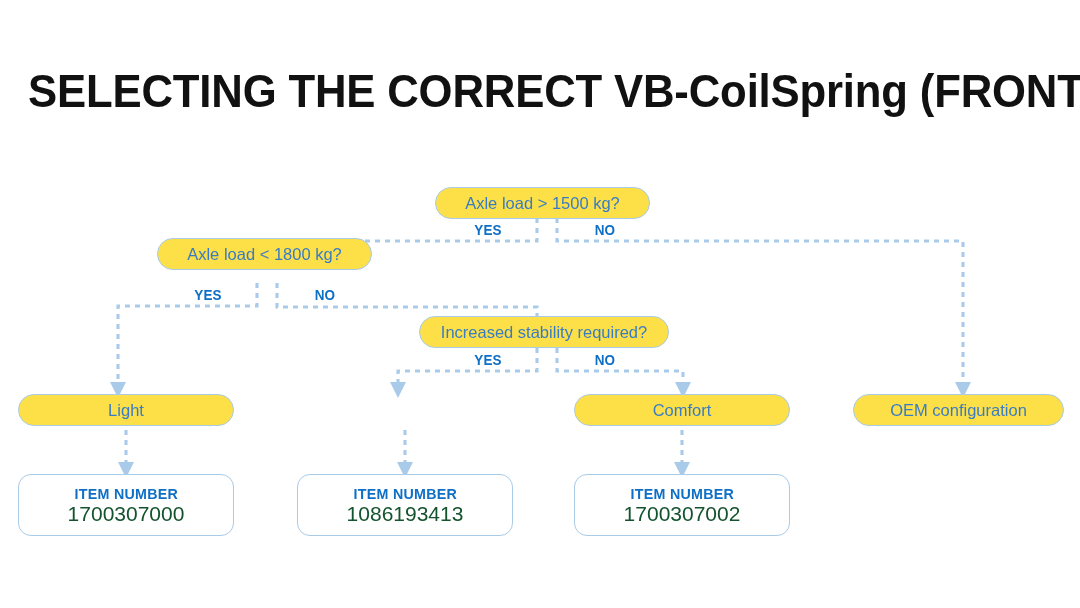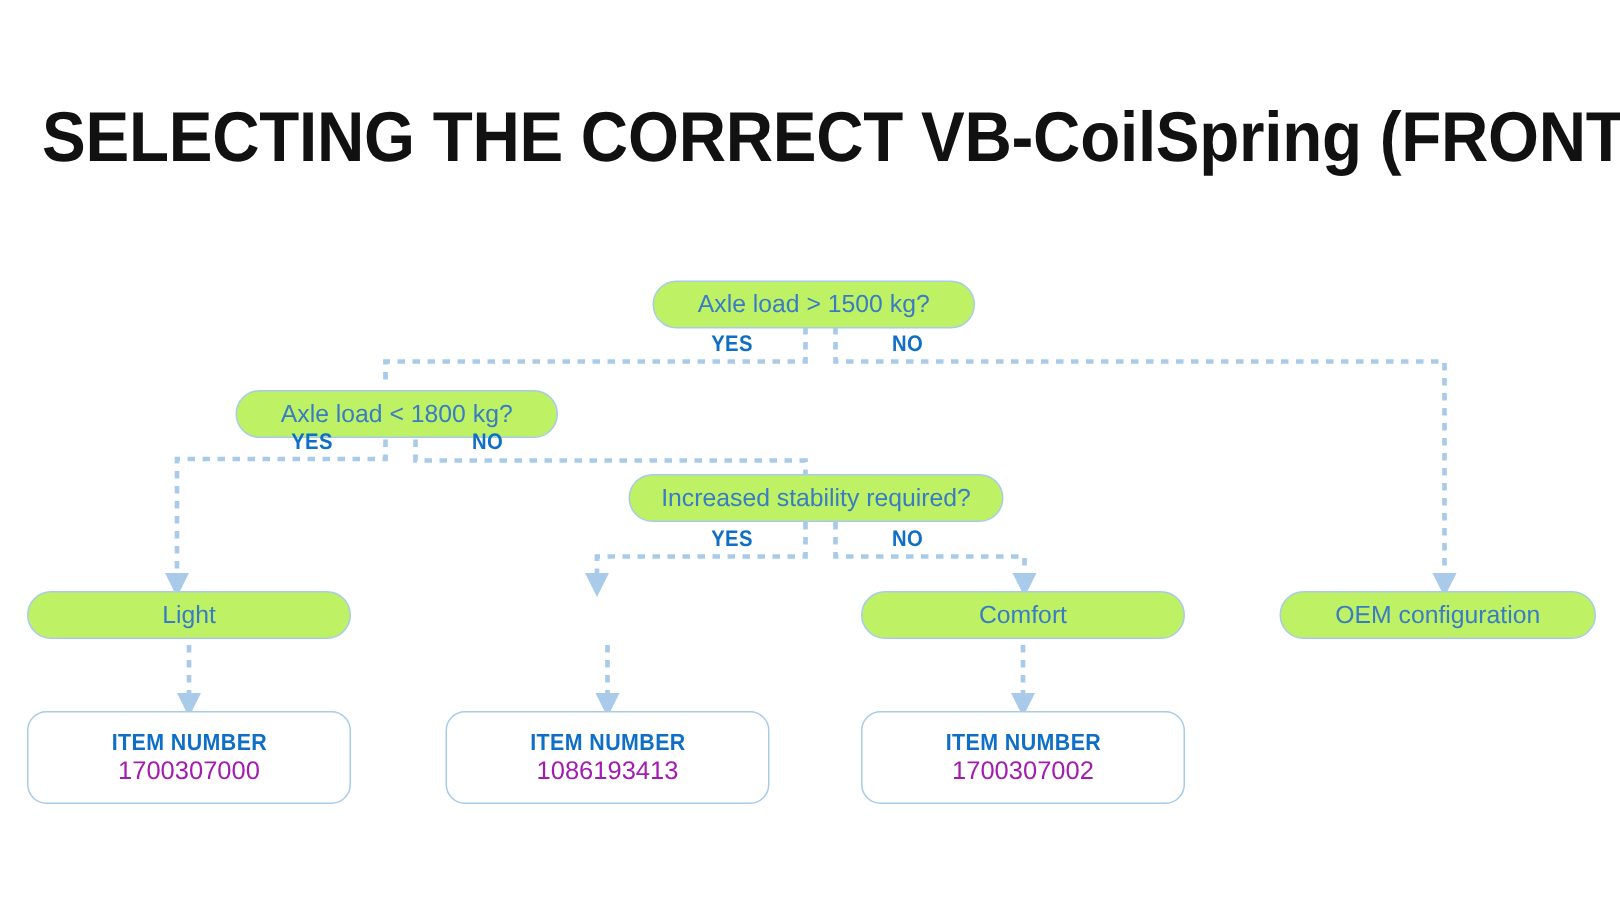--- a/index.html
+++ b/index.html
@@ -48,21 +48,21 @@
     width: 1080px;
     height: 608px;
   }
 
   
   .pill {
     position: absolute;
     box-sizing: border-box;
     border: 1.6px solid #a8cbe8;
     border-radius: 999px;
-    background: #bef264;
+    background: #fde047;
     color: #3a7cc4;
     font-size: 16.5px;
     line-height: 1;
     display: flex;
     align-items: center;
     justify-content: center;
     text-align: center;
     white-space: nowrap;
   }
 
@@ -103,22 +103,22 @@
   .item-box .item-caption {
     color: #0f6fc6;
     font-weight: 700;
     font-size: 15.5px;
     line-height: 1;
     letter-spacing: 0.3px;
     transform: scaleX(0.92);
     white-space: nowrap;
   }
   .item-box .item-value {
-    color: #a21caf;
-    font-size: 17px;
+    color: #14532d;
+    font-size: 21px;
     line-height: 1;
     white-space: nowrap;
   }
 </style>
 </head>
 <body>
 
 <div id="stage">
 
   <div id="page-title">SELECTING THE CORRECT VB-CoilSpring (FRONT AXLE)</div>
@@ -151,21 +151,21 @@
       <path d="M 682 430 L 682 470" marker-end="url(#arrow)"></path>
     </g>
   </svg>
 
   <div class="pill decision" style="left:435px; top:187px; width:215px;">Axle load &gt; 1500 kg?</div>
 
   <div class="branch-label" style="left:443px; top:222px; width:90px;">YES</div>
 
   <div class="branch-label" style="left:560px; top:222px; width:90px;">NO</div>
 
-  <div class="pill decision" style="left:157px; top:260px; width:215px;text-align:right;">Axle load &lt; 1800 kg?</div>
+  <div class="pill decision" style="left:157px; top:238px; width:215px;text-align:right;">Axle load &lt; 1800 kg?</div>
 
   <div class="branch-label" style="left:163px; top:287px; width:90px;">YES</div>
 
   <div class="branch-label" style="left:280px; top:287px; width:90px;">NO</div>
 
   <div class="pill decision" style="left:419px; top:316px; width:250px;">Increased stability required?</div>
 
   <div class="branch-label" style="left:443px; top:352px; width:90px;">YES</div>
 
   <div class="branch-label" style="left:560px; top:352px; width:90px;">NO</div>

